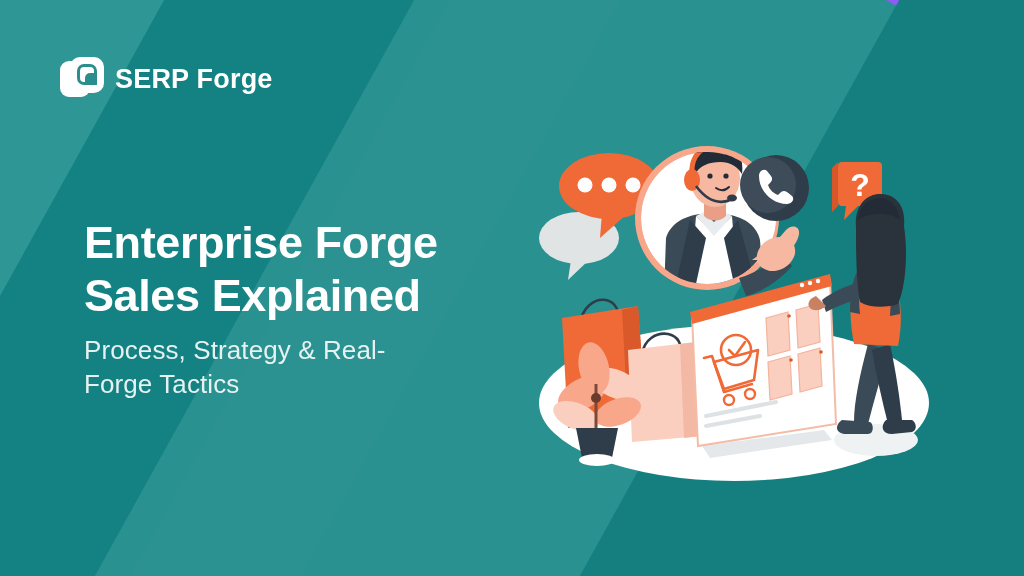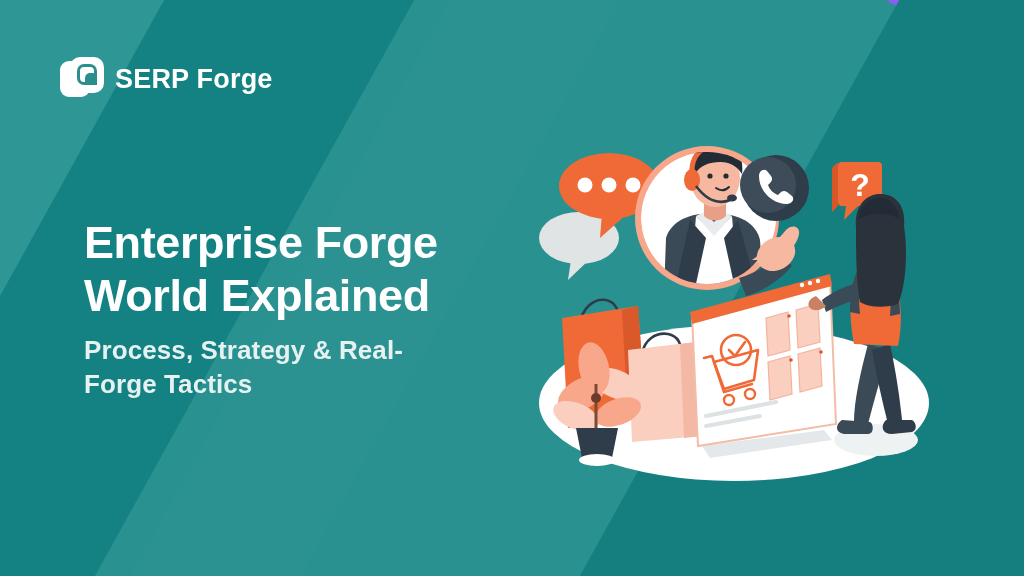--- a/index.html
+++ b/index.html
@@ -77,21 +77,21 @@
     line-height:1.18;
     font-weight:bold;
     letter-spacing:-0.4px;
   }
   .headline .l2 { display:block; }
   .subhead {
     margin-top:12px;
     color:#E6F2F1;
     font-size:26px;
     line-height:1.3;
-    font-weight:700;
+    font-weight:400;
     letter-spacing:.1px;
   }
   .subhead .l2 { display:block; }
 
   
   .illustration {
     position:absolute; left:524px; top:128px;
     width:500px; height:370px;
   }
   .illustration svg { display:block; width:100%; height:100%; }
@@ -116,21 +116,21 @@
       <div class="sq sq-front"></div>
       <div class="sq-inner"></div>
       <div class="sq-core"></div>
     </div>
     <div class="logo-text">SERP Forge</div>
   </div>
 
   <div class="copy">
     <h1 class="headline">
       <span>Enterprise Forge</span>
-      <span class="l2">World Explained</span>
+      <span class="l2">Sales Explained</span>
     </h1>
     <p class="subhead">
       <span>Process, Strategy &amp; Real-</span>
       <span class="l2">Forge Tactics</span>
     </p>
   </div>
 
   <div class="illustration">
     <svg viewBox="0 0 500 370" xmlns="http://www.w3.org/2000/svg">
       <defs>

